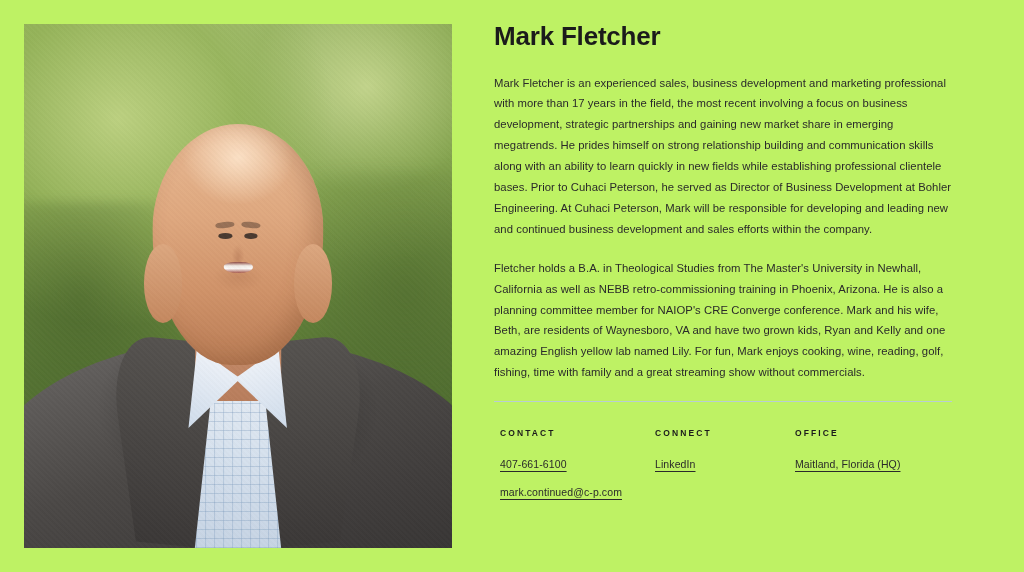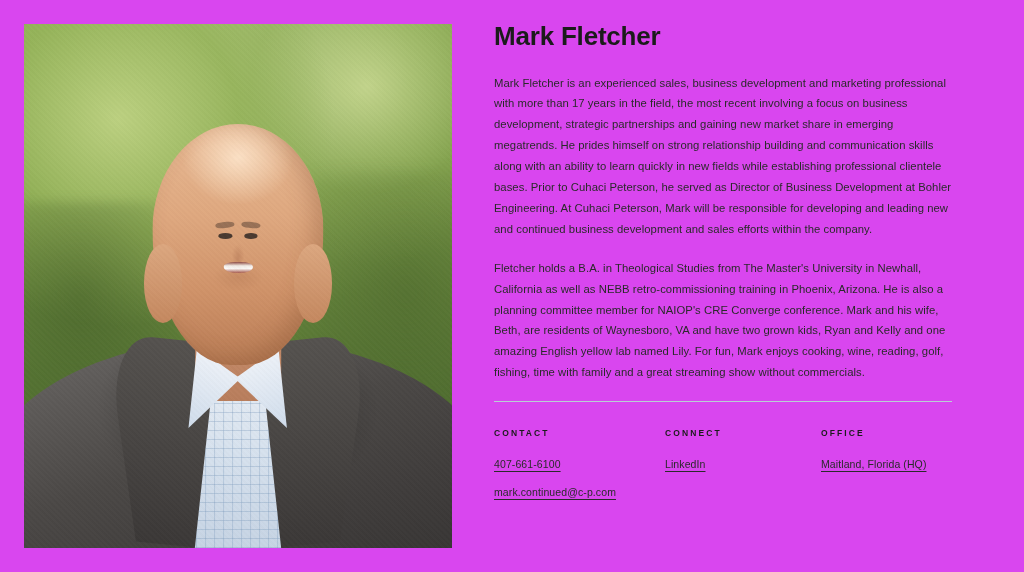--- a/index.html
+++ b/index.html
@@ -9,21 +9,21 @@
     width: 1024px;
     height: 572px;
     background: #ffffff;
     font-family: "Liberation Sans", sans-serif;
     -webkit-font-smoothing: antialiased;
   }
   .page {
     position: relative;
     width: 1024px;
     height: 572px;
-    background: #d946ef;
+    background: #bef264;
     overflow: hidden;
   }
   .portrait-wrap {
     position: absolute;
     left: 24px;
     top: 24px;
     width: 428px;
     height: 524px;
     overflow: hidden;
     background: #6d8a3f;
@@ -231,21 +231,22 @@
     letter-spacing: 0.05px;
   }
   .divider {
     border: 0;
     border-top: 1px solid #b9cdd4;
     margin: 16px 0 26px 0;
     width: 100%;
   }
   .meta {
     display: flex;
-    gap: 16px;
+    gap: 0;
+    justify-content: flex-end;
   }
   .meta-col {
     flex: 0 0 auto;
   }
   .meta-col.contact { width: 155px; }
   .meta-col.office { width: 157px; }
   .meta-col.connect { width: 140px; }
   .meta-head {
     font-size: 8.5px;
     font-weight: bold;

